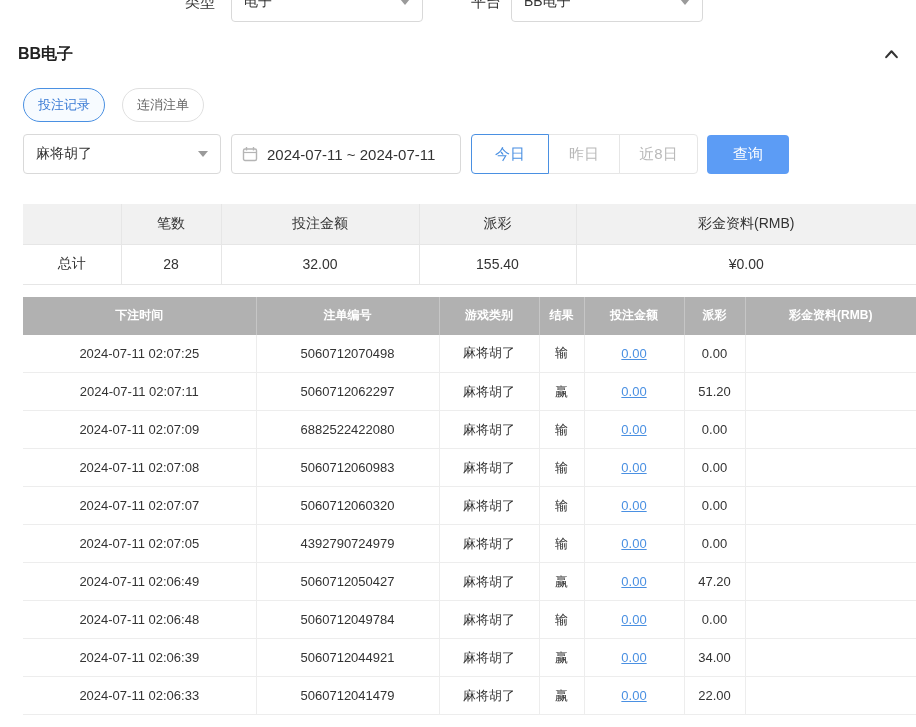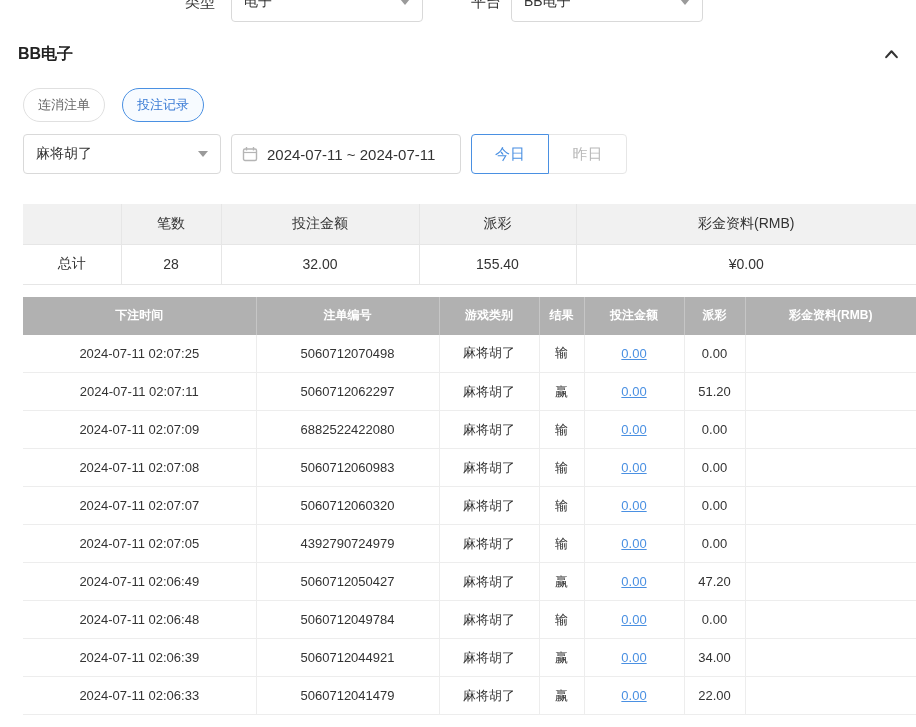--- a/index.html
+++ b/index.html
@@ -83,42 +83,44 @@
 <div class="section-header">
   <span class="section-title">BB电子</span>
   <span class="chev-btn">
     <svg width="17" height="17" viewBox="0 0 16 16">
         <polyline points="3,10.5 8,5 13,10.5" fill="none" stroke="#333" stroke-width="2" stroke-linecap="round" stroke-linejoin="round"></polyline>
       </svg>
   </span>
 </div>
 
 <div class="tabs">
+  <div class="tab active">投注记录</div>
   <div class="tab inactive">连消注单</div>
-  <div class="tab active">投注记录</div>
 </div>
 
 <div class="filter-bar">
   <div class="game-select">
     <span>麻将胡了</span>
     <span class="tri-down"></span>
   </div>
   <div class="date-box">
     <svg width="16" height="16" viewBox="0 0 16 16">
       <rect x="1.5" y="3" width="13" height="11.5" rx="1.5" fill="none" stroke="#b5b5b5" stroke-width="1.4"></rect>
       <line x1="4.5" y1="1" x2="4.5" y2="4.5" stroke="#b5b5b5" stroke-width="1.4"></line>
       <line x1="11.5" y1="1" x2="11.5" y2="4.5" stroke="#b5b5b5" stroke-width="1.4"></line>
       <line x1="1.5" y1="6.5" x2="14.5" y2="6.5" stroke="#b5b5b5" stroke-width="1.2"></line>
     </svg>
     <span>2024-07-11 ~ 2024-07-11</span>
   </div>
   <div class="qr-group">
     <div class="qr active">今日</div>
     <div class="qr">昨日</div>
-  </div>
+    <div class="qr">近8日</div>
+  </div>
+  <button class="search-btn">查询</button>
 </div>
 
 <table class="summary-table">
   <colgroup>
       <col style="width:98px">
       <col style="width:100px">
       <col style="width:198px">
       <col style="width:157px">
       <col>
     </colgroup>

